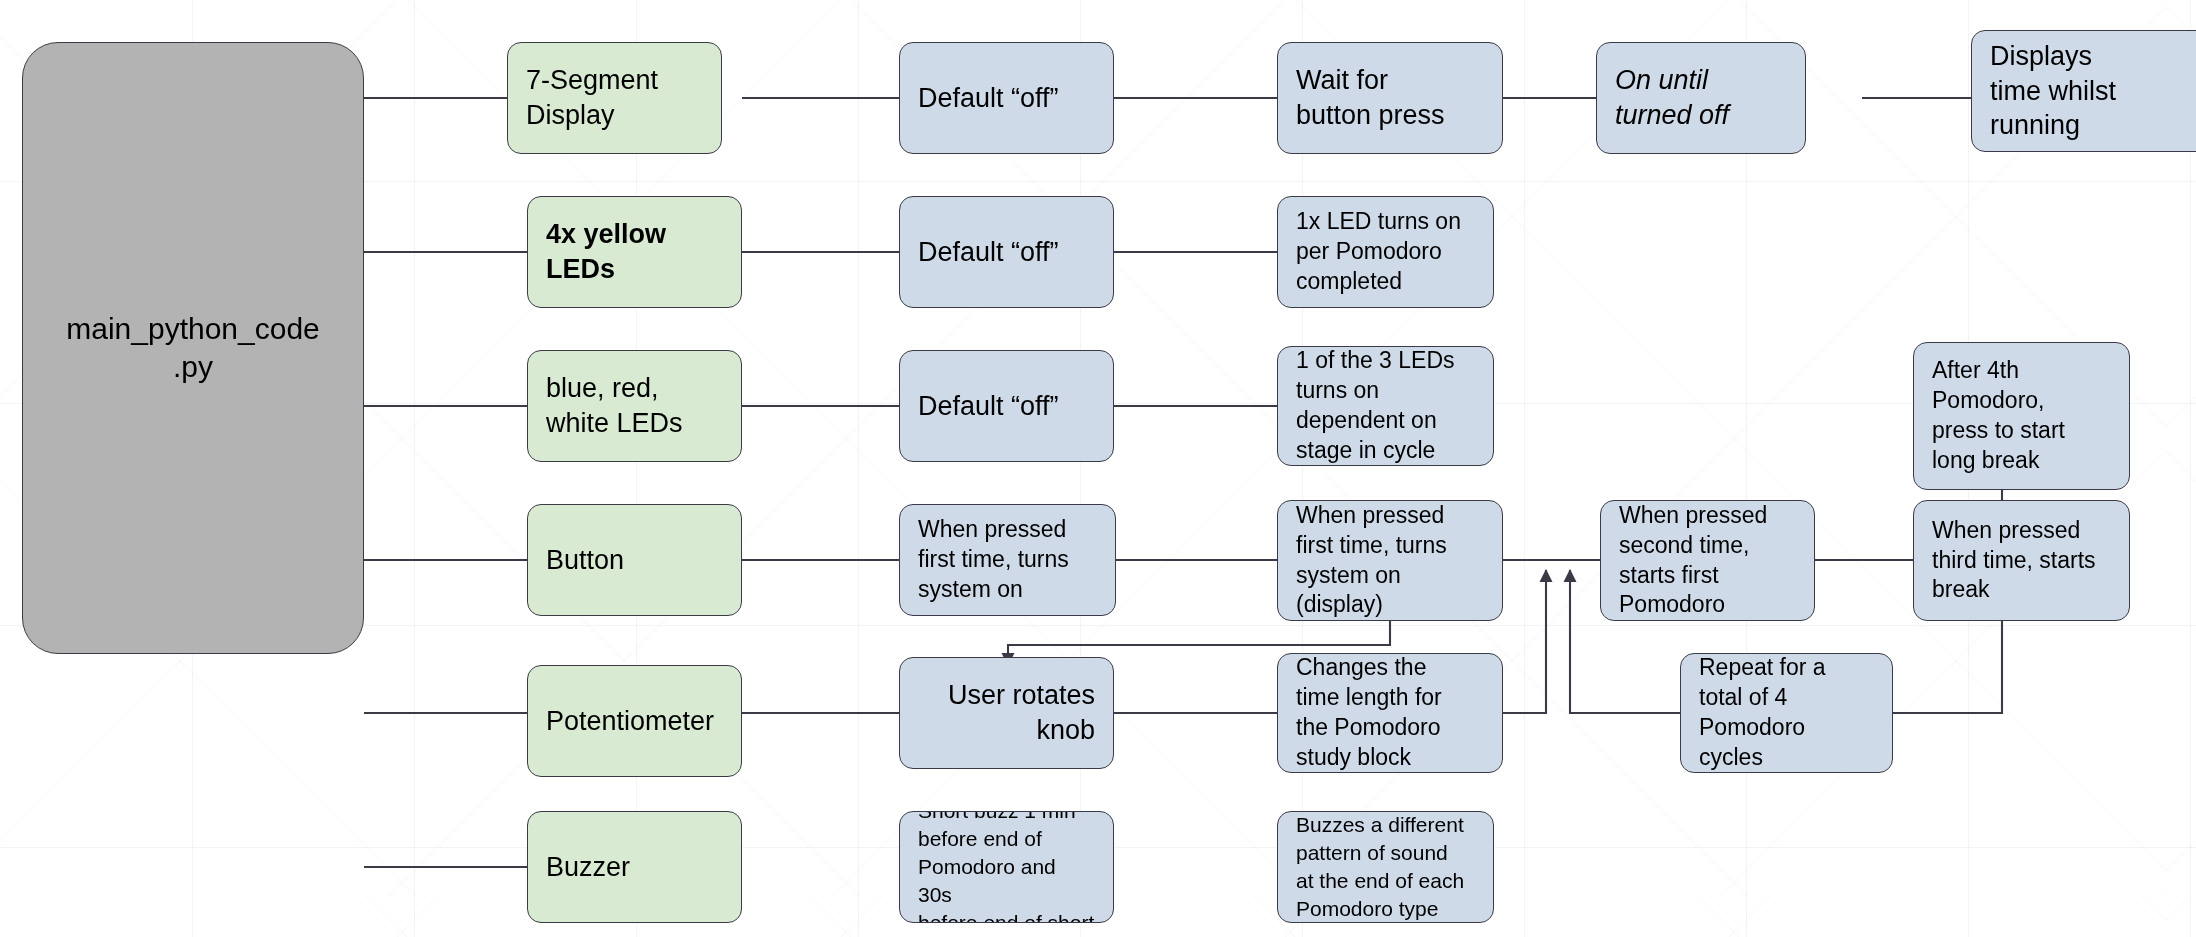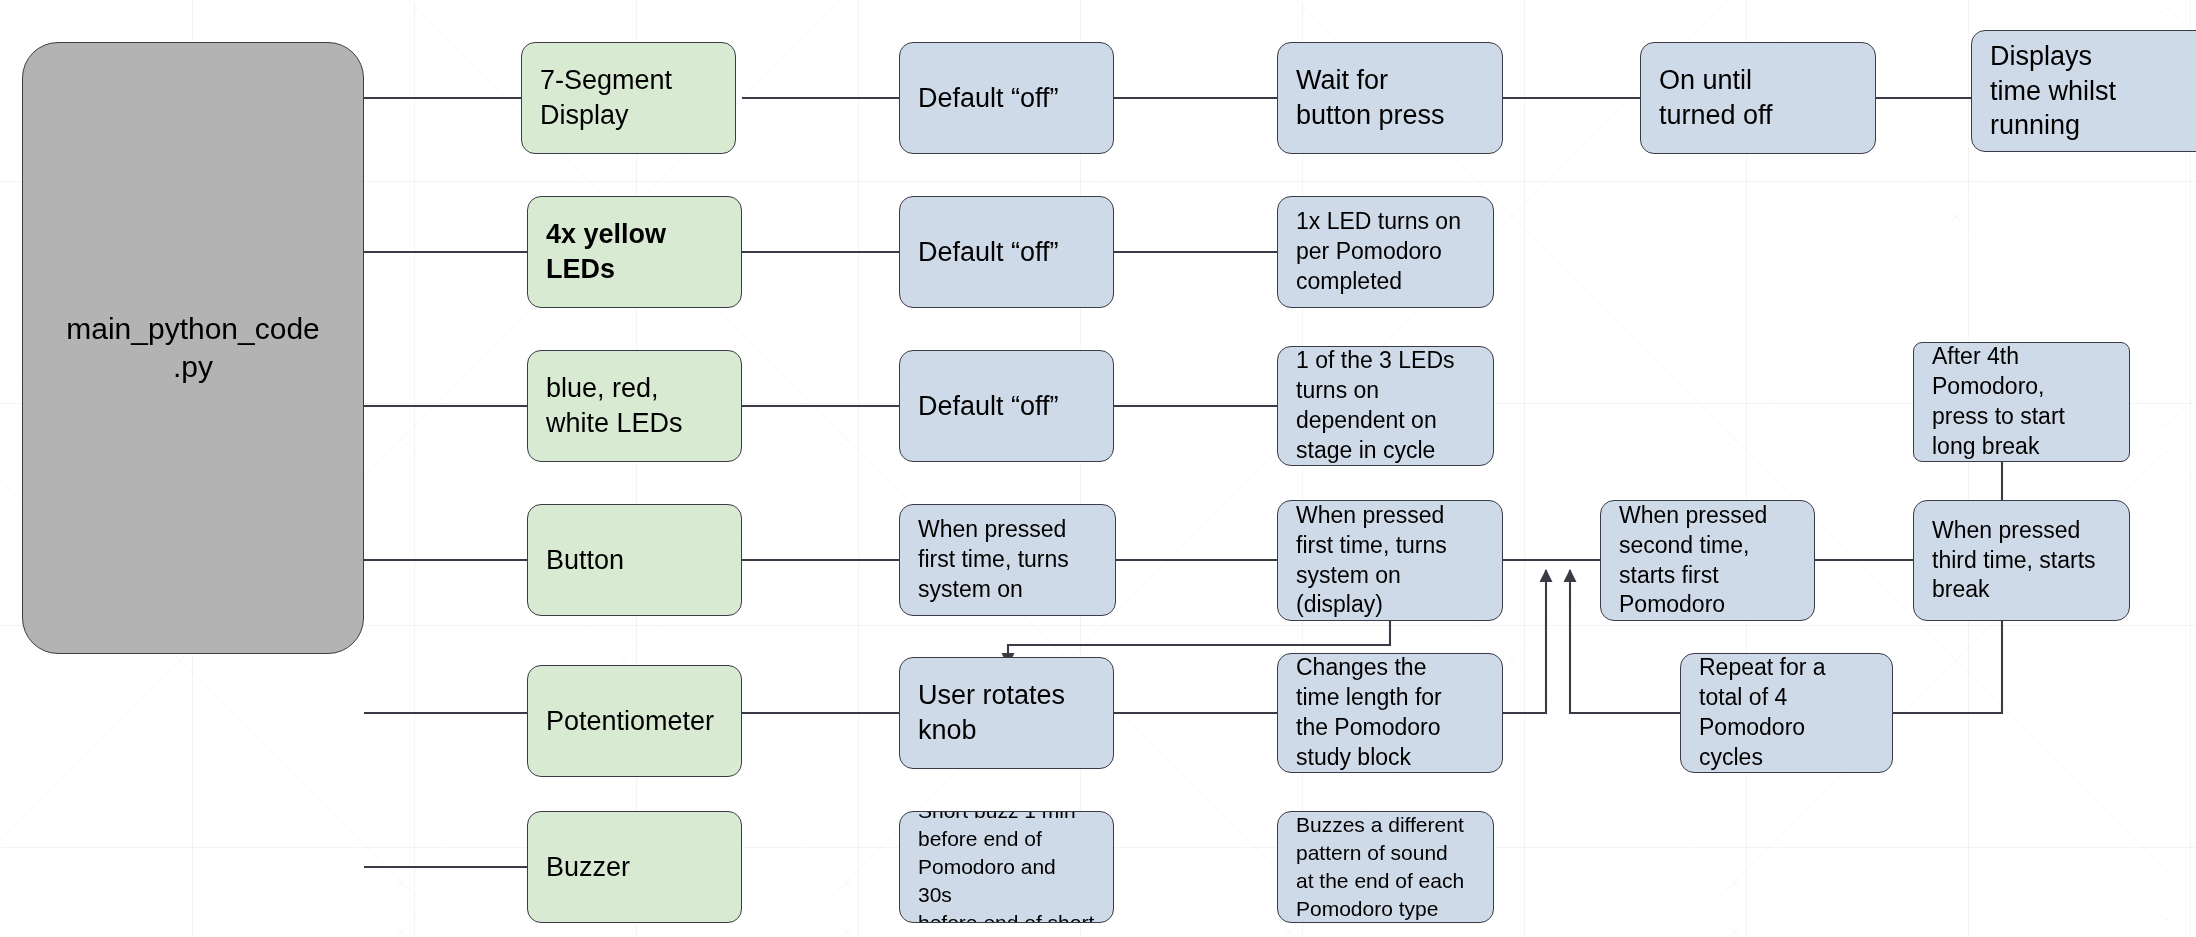--- a/index.html
+++ b/index.html
@@ -119,21 +119,21 @@
 
       <path d="M 2002 621 L 2002 713 L 1893 713"></path>
     </g>
   </svg>
 
   <div class="node n-main" style="left:22px; top:42px; width:342px; height:612px;">
     <div class="node-inner center-txt">main_python_code
 .py</div>
   </div>
 
-  <div class="node n-green" style="left:521px; top:42px; width:215px; height:112px;">
+  <div class="node n-green" style="left:507px; top:42px; width:215px; height:112px;">
     <div class="node-inner">7-Segment
 Display</div>
   </div>
 
   <div class="node n-green" style="left:527px; top:196px; width:215px; height:112px;font-weight:bold;">
     <div class="node-inner">4x yellow
 LEDs</div>
   </div>
 
   <div class="node n-green" style="left:527px; top:350px; width:215px; height:112px;">
@@ -155,21 +155,21 @@
 
   <div class="node n-blue" style="left:899px; top:42px; width:215px; height:112px;">
     <div class="node-inner">Default “off”</div>
   </div>
 
   <div class="node n-blue" style="left:1277px; top:42px; width:226px; height:112px;">
     <div class="node-inner">Wait for
 button press</div>
   </div>
 
-  <div class="node n-blue" style="left:1640px; top:42px; width:236px; height:112px;">
+  <div class="node n-blue" style="left:1596px; top:42px; width:210px; height:112px;font-style:italic;">
     <div class="node-inner">On until
 turned off</div>
   </div>
 
   <div class="node n-blue" style="left:1971px; top:30px; width:248px; height:122px;">
     <div class="node-inner">Displays
 time whilst
 running</div>
   </div>
 
@@ -187,21 +187,21 @@
     <div class="node-inner">Default “off”</div>
   </div>
 
   <div class="node n-blue mid" style="left:1277px; top:346px; width:217px; height:120px;">
     <div class="node-inner">1 of the 3 LEDs
 turns on
 dependent on
 stage in cycle</div>
   </div>
 
-  <div class="node n-blue mid" style="left:1913px; top:342px; width:217px; height:120px;border-radius:9px;">
+  <div class="node n-blue mid" style="left:1913px; top:342px; width:217px; height:148px;">
     <div class="node-inner">After 4th
 Pomodoro,
 press to start
 long break</div>
   </div>
 
   <div class="node n-blue mid" style="left:899px; top:504px; width:217px; height:112px;">
     <div class="node-inner">When pressed
 first time, turns
 system on</div>
@@ -220,21 +220,21 @@
 starts first
 Pomodoro</div>
   </div>
 
   <div class="node n-blue mid" style="left:1913px; top:500px; width:217px; height:121px;">
     <div class="node-inner">When pressed
 third time, starts
 break</div>
   </div>
 
-  <div class="node n-blue" style="left:899px; top:657px; width:215px; height:112px;">
+  <div class="node n-blue" style="left:899px; top:657px; width:215px; height:112px;text-align:right;">
     <div class="node-inner">User rotates
 knob</div>
   </div>
 
   <div class="node n-blue mid" style="left:1277px; top:653px; width:226px; height:120px;">
     <div class="node-inner">Changes the
 time length for
 the Pomodoro
 study block</div>
   </div>

